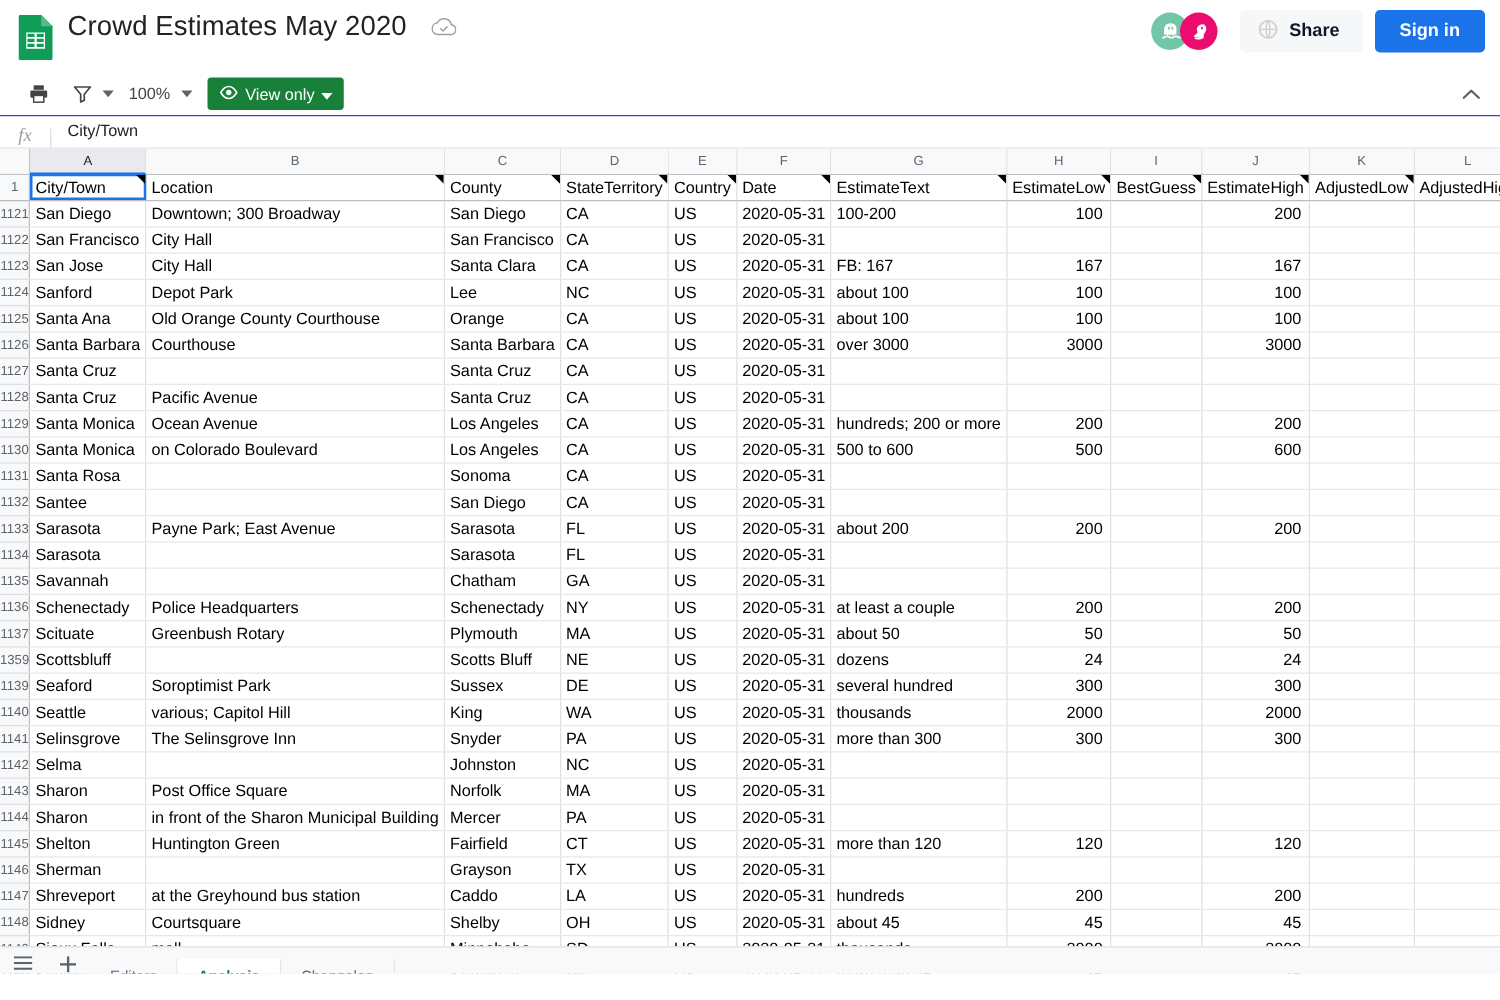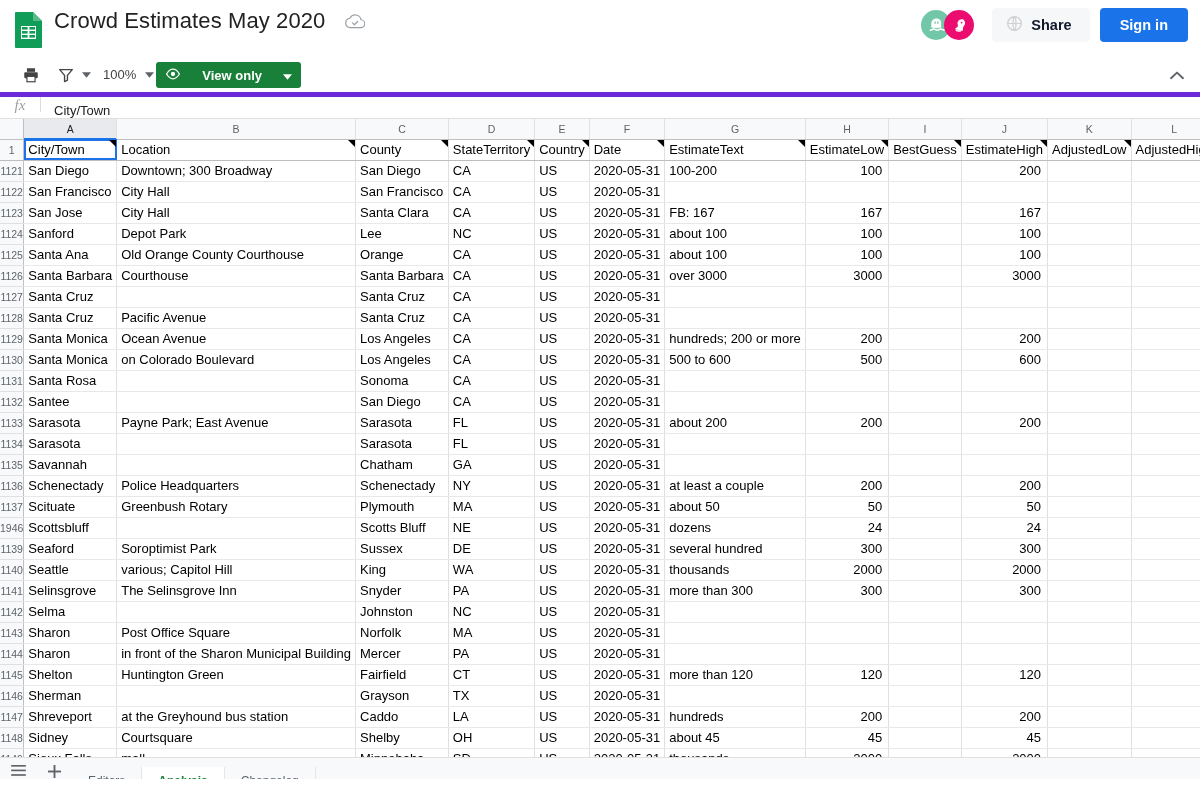--- a/index.html
+++ b/index.html
@@ -98,37 +98,37 @@
   }
   .tb-icon { display: flex; align-items: center; justify-content: center; width: 26px; height: 26px; border-radius: 2px; }
   .tb-gap { width: 9px; }
   .tb-caret { width: 14px; display: flex; align-items: center; justify-content: center; }
   .zoom-val {
     font-size: 13px; color: #444;
     padding: 0 6px 0 10px;
     line-height: 26px;
   }
   .viewonly-btn {
-    display: flex; align-items: center; gap: 21px;
+    display: flex; align-items: center; gap: 5px;
     height: 26px;
-    margin-left: 0;
+    margin-left: 10px;
     padding: 0 9px 0 9px;
     background: #188038;
     border-radius: 3px;
     color: #fff;
     font-size: 13px;
-    font-weight: bold;
+    font-weight: normal;
   }
   .collapse-btn { position: absolute; right: 12px; top: 6px; width: 22px; height: 22px; display:flex; align-items:center; justify-content:center;}
 
   
   .formulabar {
     height: 27px;
-    display: flex; align-items: flex-start;
-    border-top: 5px solid #6d28d9;
+    display: flex; align-items: flex-end;
+    border-top: 1px solid #6d28d9;
     border-bottom: 1px solid #e0e0e0;
     background: #fff;
   }
   .fx {
     width: 40px; text-align: center;
     font-family: "Liberation Serif", serif;
     font-style: italic;
     font-size: 15px;
     color: #9e9e9e;
   }
@@ -685,21 +685,21 @@
           <td class="cell">US</td>
           <td class="cell">2020-05-31</td>
           <td class="cell">about 50</td>
           <td class="cell num">50</td>
           <td class="cell num"></td>
           <td class="cell num">50</td>
           <td class="cell num"></td>
           <td class="cell num"></td>
         </tr>
         <tr>
-          <td class="rowhead">1946</td>
+          <td class="rowhead">1359</td>
           <td class="cell">Scottsbluff</td>
           <td class="cell"></td>
           <td class="cell">Scotts Bluff</td>
           <td class="cell">NE</td>
           <td class="cell">US</td>
           <td class="cell">2020-05-31</td>
           <td class="cell">dozens</td>
           <td class="cell num">24</td>
           <td class="cell num"></td>
           <td class="cell num">24</td>

